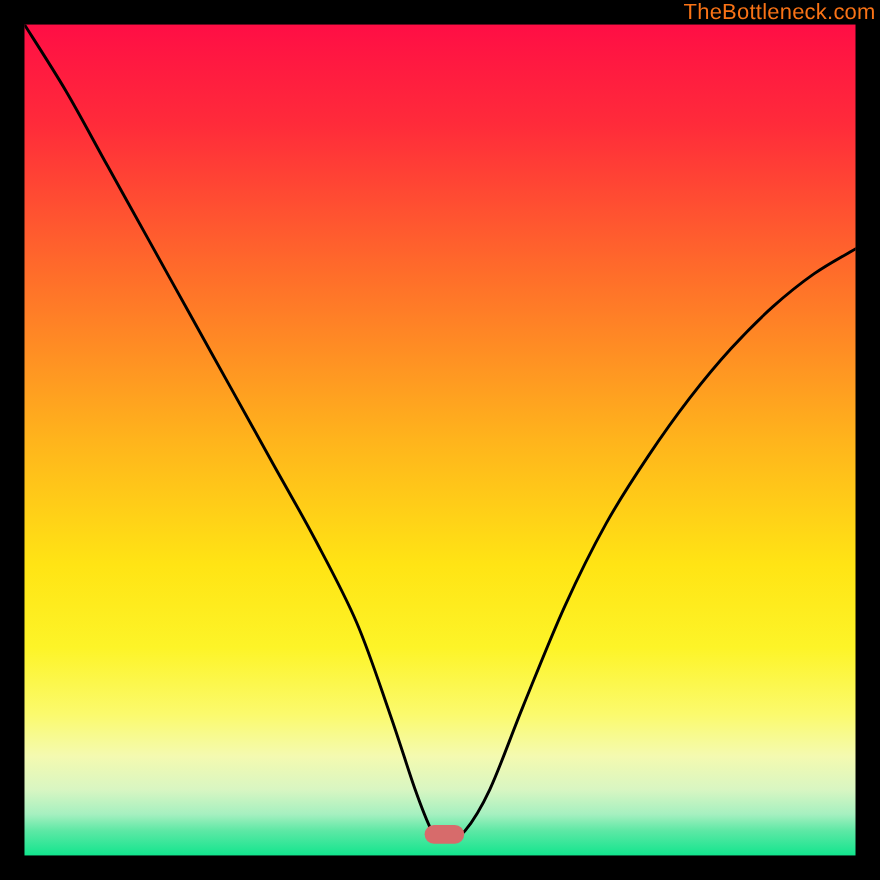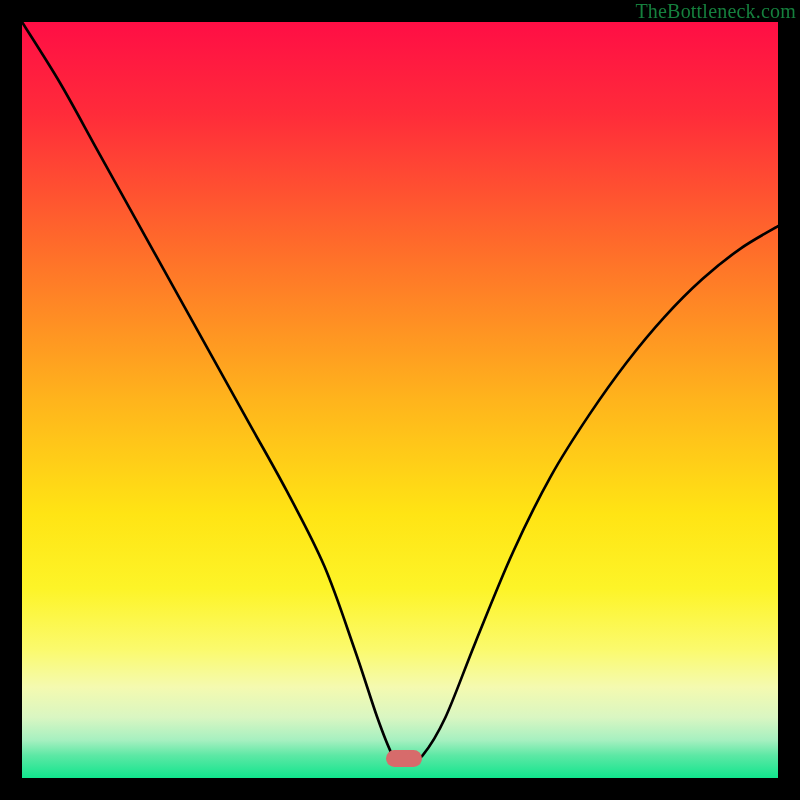--- a/index.html
+++ b/index.html
@@ -39,23 +39,23 @@
     height: 100%;
   }
   .marker {
     position: absolute;
     border-radius: 999px;
   }
   .watermark {
     position: absolute;
     top: 0;
     right: 4px;
-    font-family: Liberation Serif, serif;
+    font-family: Liberation Sans, sans-serif;
     font-size: 20px;
-    color: #15803d;
+    color: #f97316;
     letter-spacing: 0.2px;
   }
 </style>
 </head>
 <body>
 
 <div class="frame">
 
   <div class="plot-area">
     <svg class="gradient" id="bg-gradient" preserveAspectRatio="none" viewBox="0 0 100 100">

